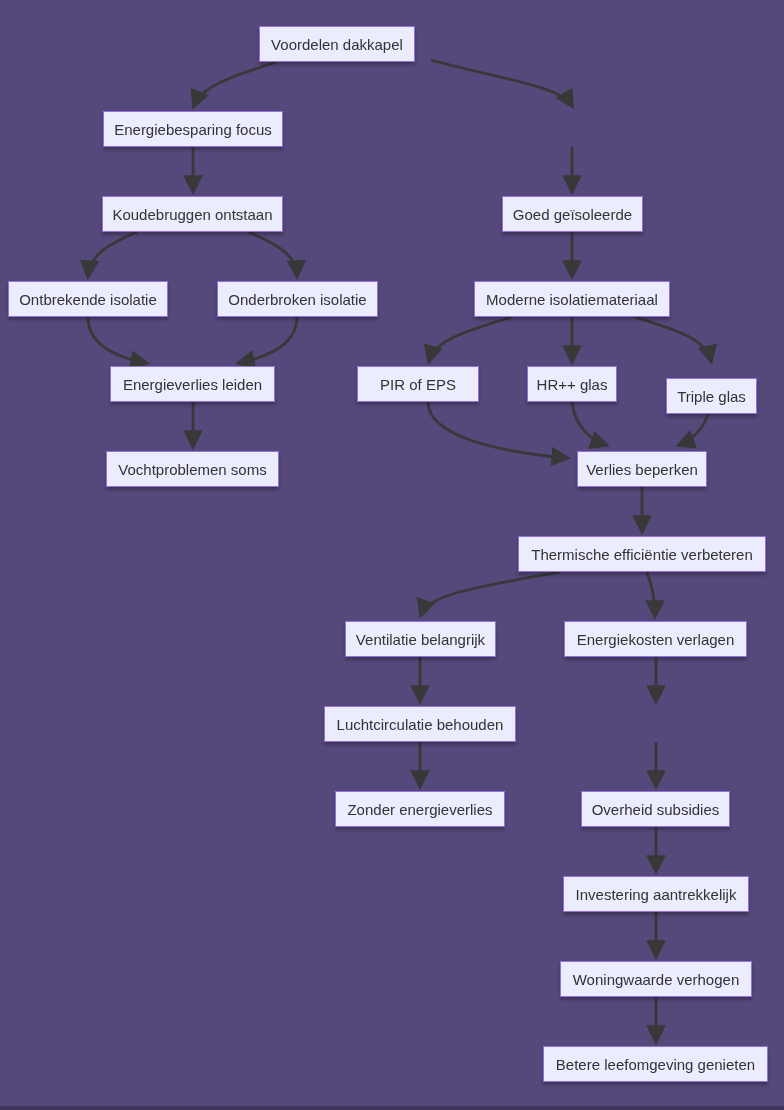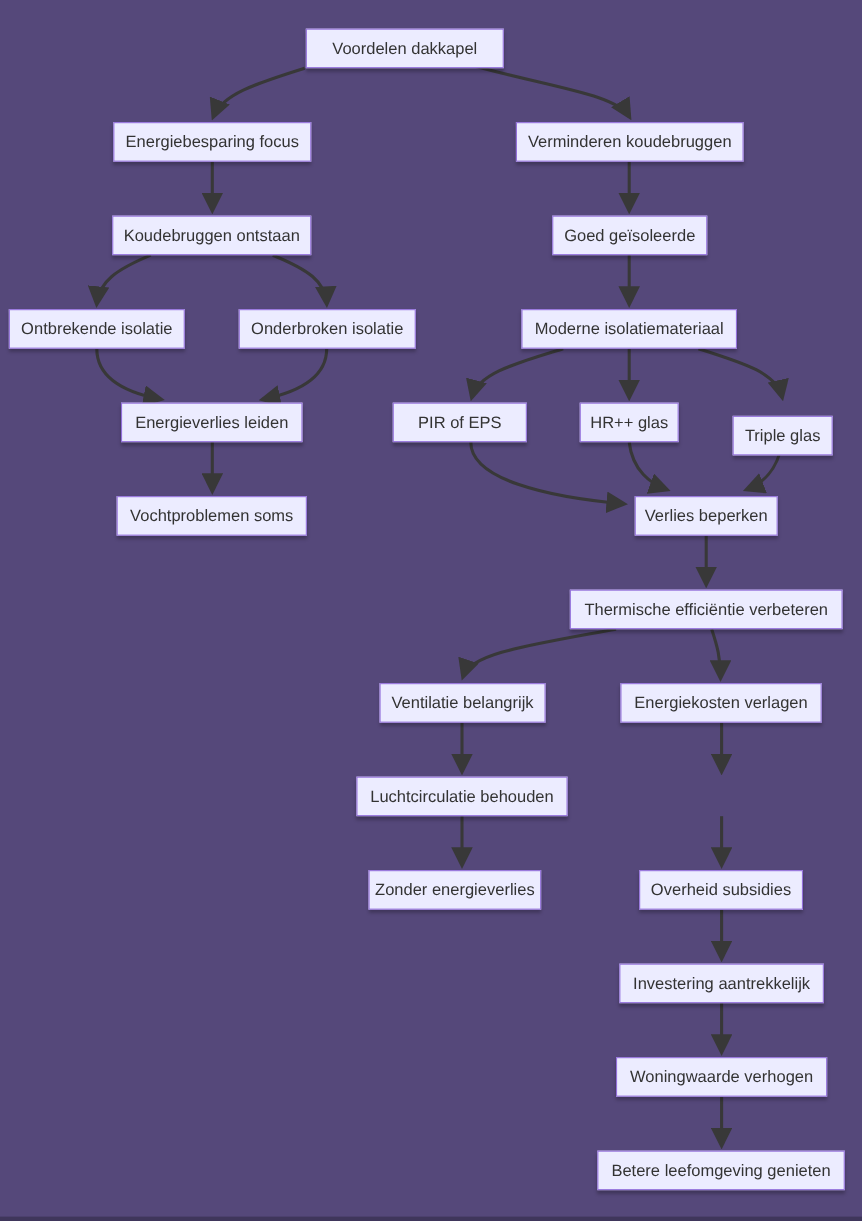--- a/index.html
+++ b/index.html
@@ -57,38 +57,37 @@
     <path class="edge" marker-end="url(#arrow)" d="M647,572 C652,587 655,598 655,616"></path>
     <path class="edge" marker-end="url(#arrow)" d="M420,657 L420,701"></path>
     <path class="edge" marker-end="url(#arrow)" d="M420,742 L420,786"></path>
     <path class="edge" marker-end="url(#arrow)" d="M656,657 L656,701"></path>
     <path class="edge" marker-end="url(#arrow)" d="M656,742 L656,786"></path>
     <path class="edge" marker-end="url(#arrow)" d="M656,827 L656,871"></path>
     <path class="edge" marker-end="url(#arrow)" d="M656,912 L656,956"></path>
     <path class="edge" marker-end="url(#arrow)" d="M656,997 L656,1041"></path>
   </svg>
 
-  <div class="node" style="left:278px;top:26px;width:180px">Voordelen dakkapel</div>
+  <div class="node" style="left:259px;top:26px;width:156px">Voordelen dakkapel</div>
   <div class="node" style="left:103px;top:111px;width:180px">Energiebesparing focus</div>
-  <div class="node" style="left:469px;top:111px;width:207px">Verminderen koudebruggen</div>
   <div class="node" style="left:102px;top:196px;width:181px">Koudebruggen ontstaan</div>
   <div class="node" style="left:502px;top:196px;width:141px">Goed geïsoleerde</div>
   <div class="node" style="left:8px;top:281px;width:160px">Ontbrekende isolatie</div>
   <div class="node" style="left:217px;top:281px;width:161px">Onderbroken isolatie</div>
   <div class="node" style="left:474px;top:281px;width:196px">Moderne isolatiemateriaal</div>
   <div class="node" style="left:110px;top:366px;width:165px">Energieverlies leiden</div>
   <div class="node" style="left:357px;top:366px;width:122px">PIR of EPS</div>
   <div class="node" style="left:527px;top:366px;width:90px">HR++ glas</div>
   <div class="node" style="left:666px;top:378px;width:91px">Triple glas</div>
   <div class="node" style="left:106px;top:451px;width:173px">Vochtproblemen soms</div>
   <div class="node" style="left:577px;top:451px;width:130px">Verlies beperken</div>
   <div class="node" style="left:518px;top:536px;width:248px">Thermische efficiëntie verbeteren</div>
   <div class="node" style="left:345px;top:621px;width:151px">Ventilatie belangrijk</div>
   <div class="node" style="left:564px;top:621px;width:183px">Energiekosten verlagen</div>
   <div class="node" style="left:324px;top:706px;width:192px">Luchtcirculatie behouden</div>
-  <div class="node" style="left:335px;top:791px;width:157px">Zonder energieverlies</div>
+  <div class="node" style="left:335px;top:791px;width:170px">Zonder energieverlies</div>
   <div class="node" style="left:581px;top:791px;width:149px">Overheid subsidies</div>
   <div class="node" style="left:563px;top:876px;width:186px">Investering aantrekkelijk</div>
   <div class="node" style="left:560px;top:961px;width:192px">Woningwaarde verhogen</div>
   <div class="node" style="left:543px;top:1046px;width:225px">Betere leefomgeving genieten</div>
 
   <div class="bottom-strip"></div>
 </div>
 
 </body></html>

